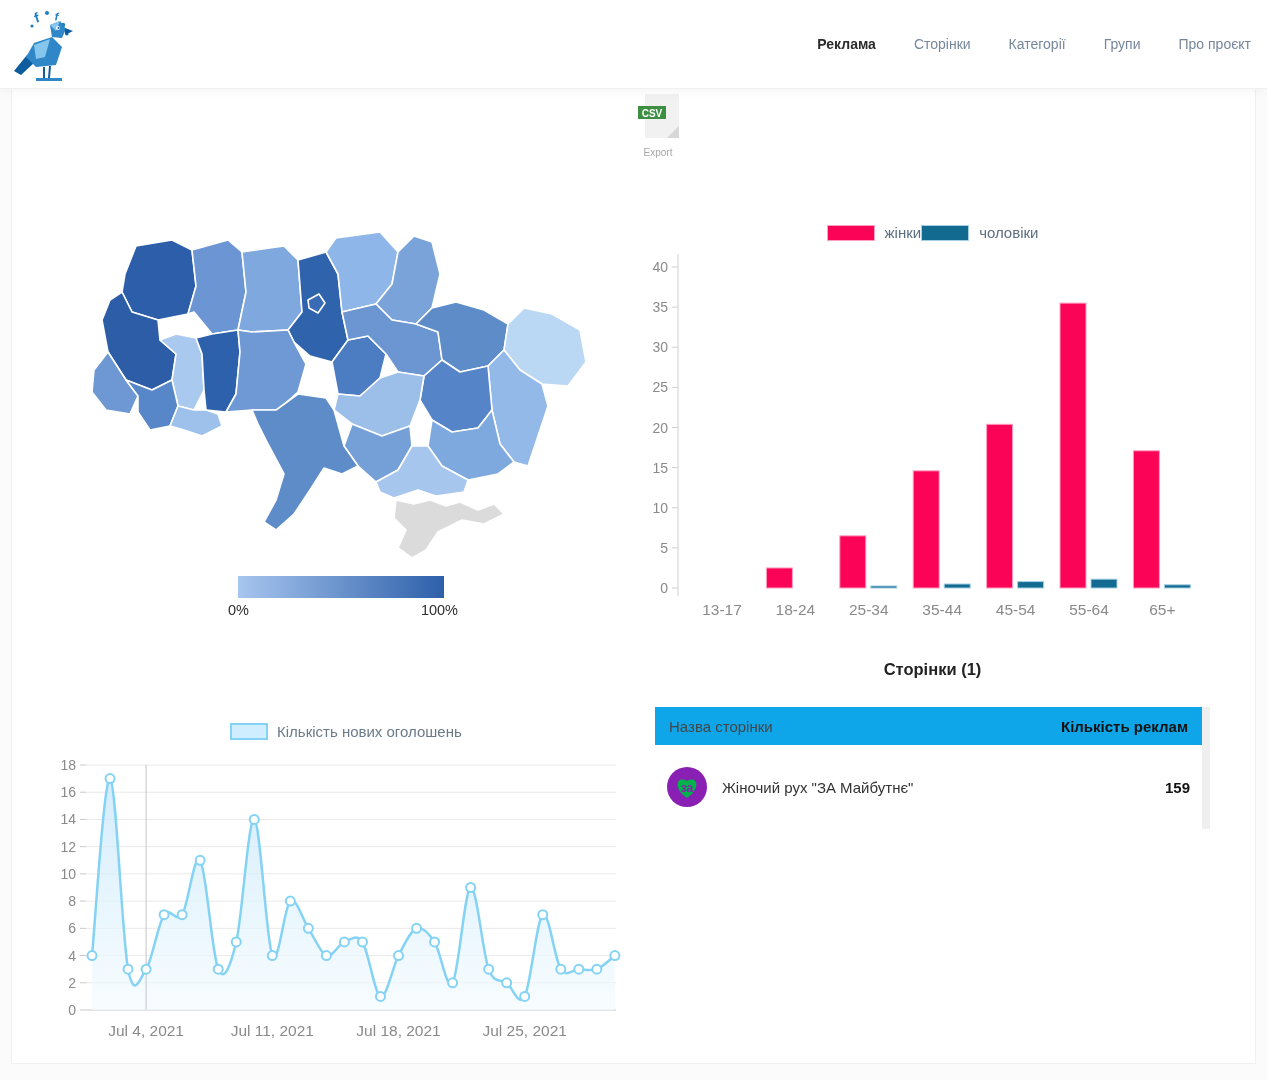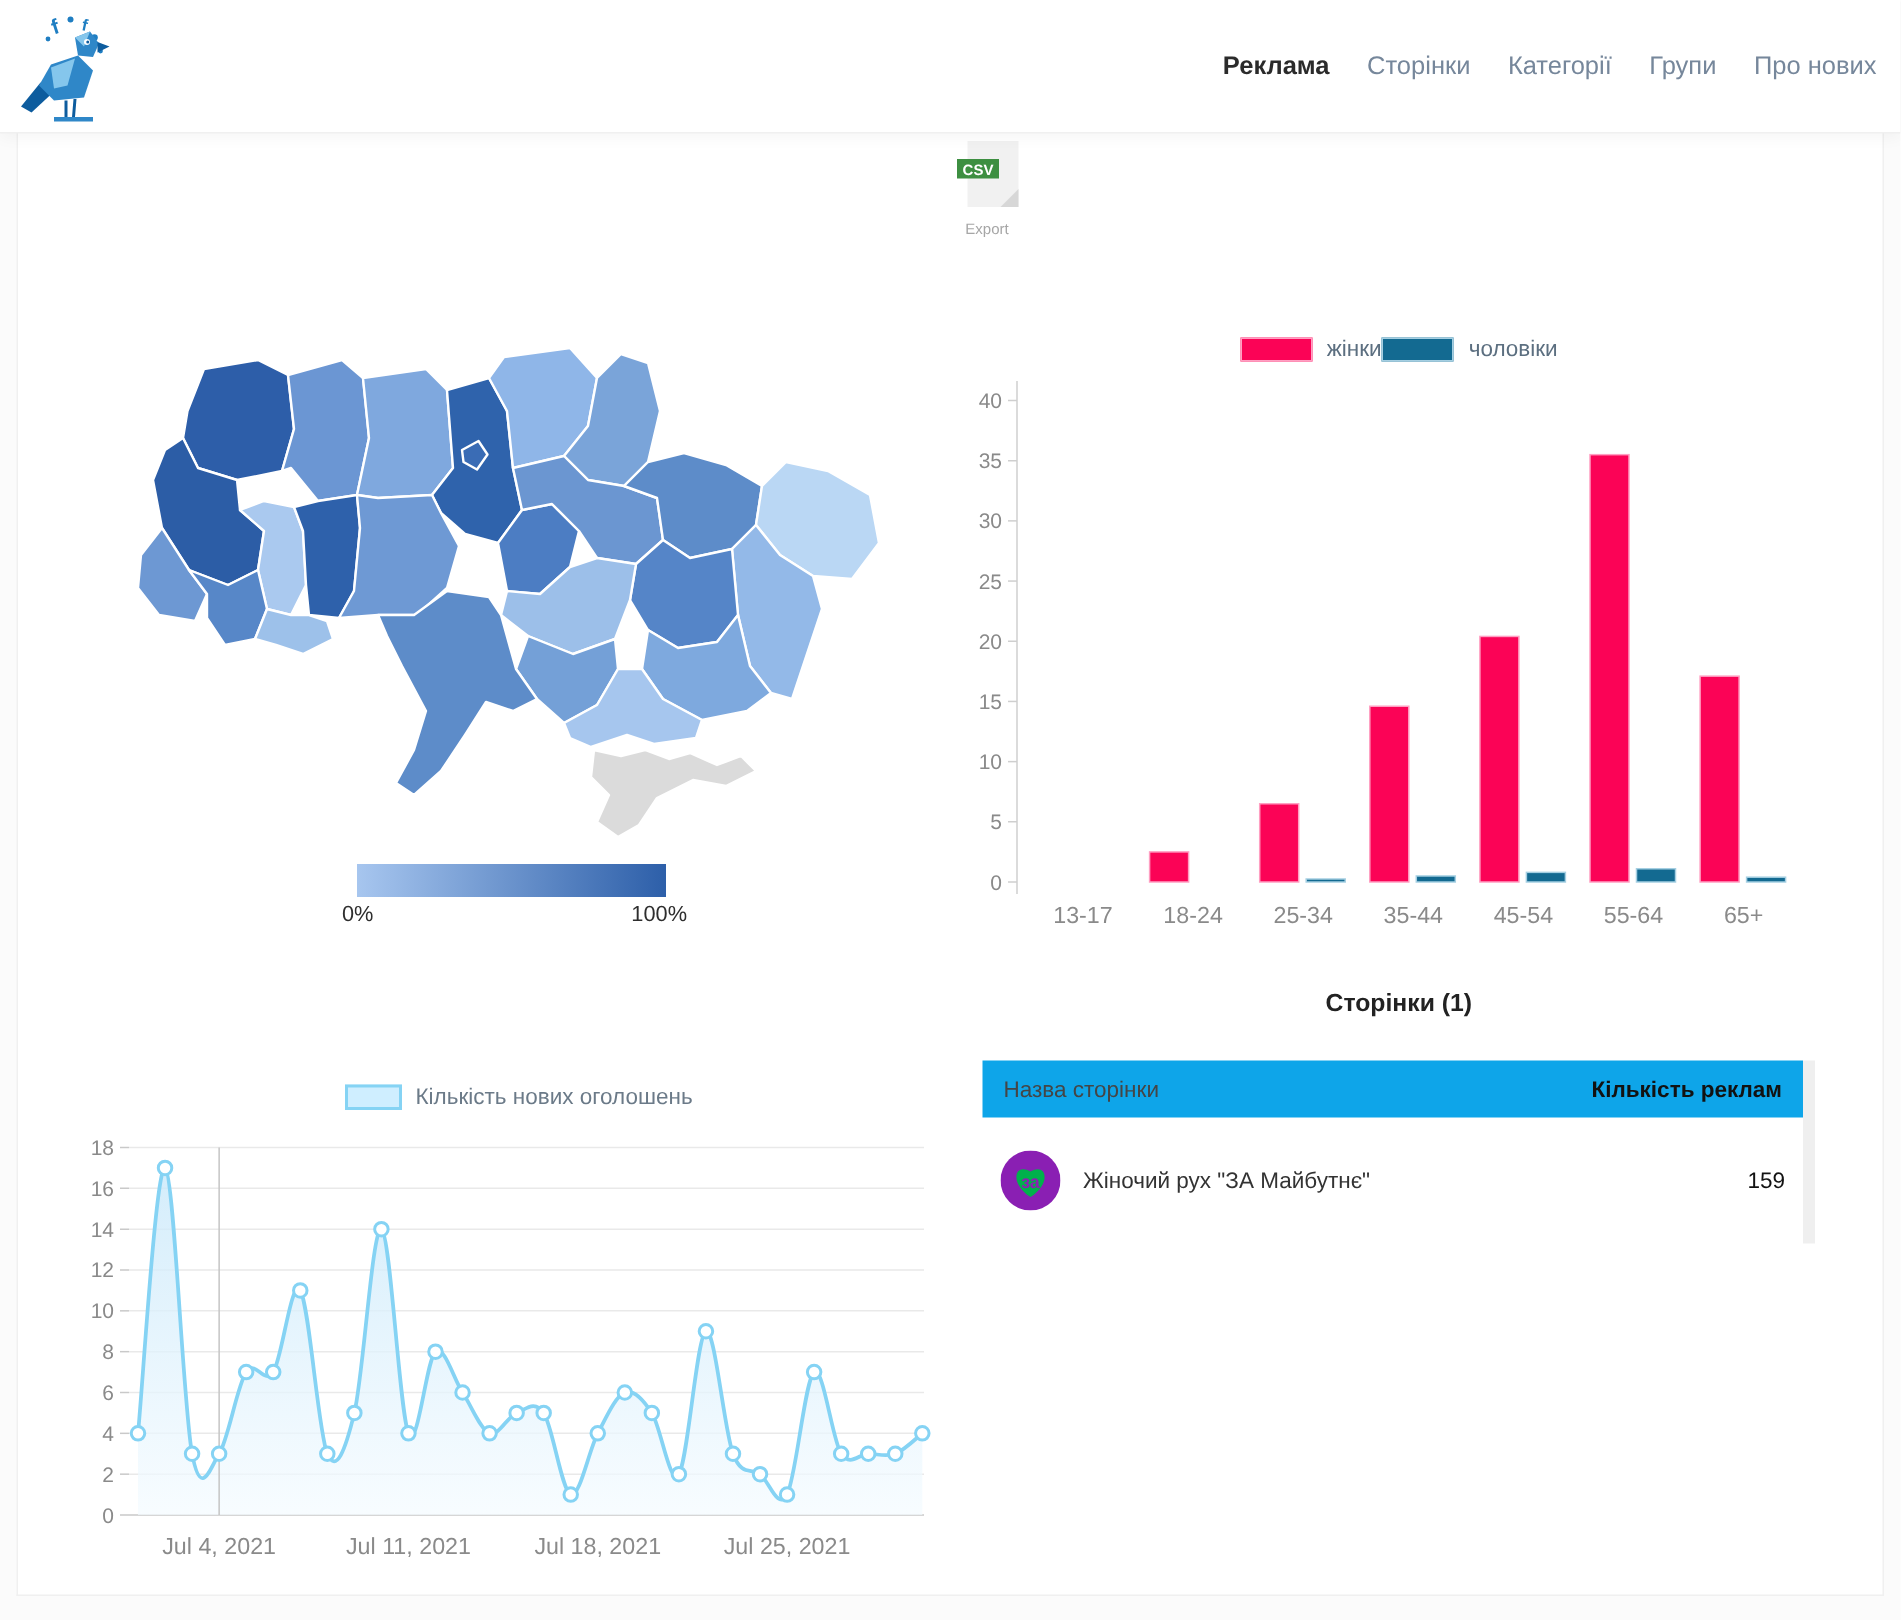--- a/index.html
+++ b/index.html
@@ -11,21 +11,21 @@
   
   .header {
     position:absolute; top:0; left:0; width:1267px; height:88px; background:#fff;
     box-shadow:0 1px 0 #f0f0f0, 0 4px 10px rgba(0,0,0,.04);
     display:flex; align-items:center; justify-content:space-between; z-index:5;
   }
   .logo { display:flex; align-items:flex-end; margin-left:12px; cursor:pointer; }
   .logo-text { margin-left:2px; margin-bottom:11px; }
   .logo-title { font-size:25px; font-weight:bold; color:#1b6ab2; letter-spacing:.5px; line-height:1; }
   .logo-sub { font-size:9px; color:#58a8dd; letter-spacing:4.6px; margin-top:3px; font-weight:bold; }
-  .nav { display:flex; gap:25px; margin-right:16px; font-size:17px; }
+  .nav { display:flex; gap:38px; margin-right:16px; font-size:14px; }
   .nav-item { color:#76879b; cursor:pointer; }
   .nav-item.active { color:#2b2b2b; font-weight:bold; }
   
   .card { position:absolute; left:11px; top:88px; width:1245px; height:976px;
           background:#fff; border:1px solid #f0f0f0; border-top:none; z-index:1; }
   
   .export { position:absolute; left:620px; top:92px; width:76px; text-align:center; cursor:pointer; z-index:3; }
   .export-label { font-size:10px; color:#a6a6a6; margin-top:1px; }
   
   #map-svg { position:absolute; left:80px; top:212px; z-index:2; }
@@ -50,21 +50,21 @@
   
   .table-section { position:absolute; left:655px; top:660px; width:555px; z-index:2; }
   .table-title { text-align:center; font-weight:bold; font-size:16.5px; color:#222; margin-bottom:28px; }
   .table-wrap { position:relative; }
   .scroll-track { position:absolute; right:0; top:0; width:8px; height:122px; background:#efefef; }
   .thead { display:flex; align-items:center; height:38px; background:#0ea5e9; padding:0 14px; margin-right:8px; }
   .th-name { font-size:15px; color:#454545; }
   .th-count { margin-left:auto; font-weight:bold; font-size:15px; color:#121212; }
   .trow { display:flex; align-items:center; height:84px; padding:0 12px; margin-right:8px; cursor:pointer; }
   .row-name { margin-left:15px; font-size:15px; color:#333; }
-  .row-count { margin-left:auto; font-weight:normal; font-size:15px; color:#121212; }
+  .row-count { margin-left:auto; font-weight:bold; font-size:15px; color:#121212; }
 </style>
 </head>
 <body>
 
 <div class="header">
   <div class="logo">
     <svg width="74" height="78" viewBox="0 0 74 78">
       <g fill="#1f7ec2">
         <text x="24" y="18" font-size="14" font-weight="bold" transform="rotate(-18 24 18)">f</text>
         <text x="42" y="15" font-size="11" font-weight="bold" transform="rotate(12 42 15)">f</text>
@@ -84,21 +84,21 @@
         <circle cx="46.5" cy="23" r="1" fill="#0d5c9e"></circle>
       <path d="M32,62 L32,73 M38,61 L37,73" stroke="#0d5c9e" stroke-width="2" fill="none"></path>
       <rect x="24" y="73" width="26" height="3" fill="#2f87c8"></rect>
     </svg>
   </div>
   <nav class="nav">
     <span class="nav-item active">Реклама</span>
     <span class="nav-item">Сторінки</span>
     <span class="nav-item">Категорії</span>
     <span class="nav-item">Групи</span>
-    <span class="nav-item">Про нових</span>
+    <span class="nav-item">Про проєкт</span>
   </nav>
 </div>
 
 <div class="card"></div>
 
 <div class="export">
   <svg width="60" height="50" viewBox="0 0 60 50">
     <rect x="17" y="2" width="34" height="44" fill="#f1f1f1"></rect>
     <polygon points="51,46 51,34 39,46" fill="#d7d7d7"></polygon>
     <rect x="10" y="14" width="28" height="13" fill="#3d8f41"></rect>

